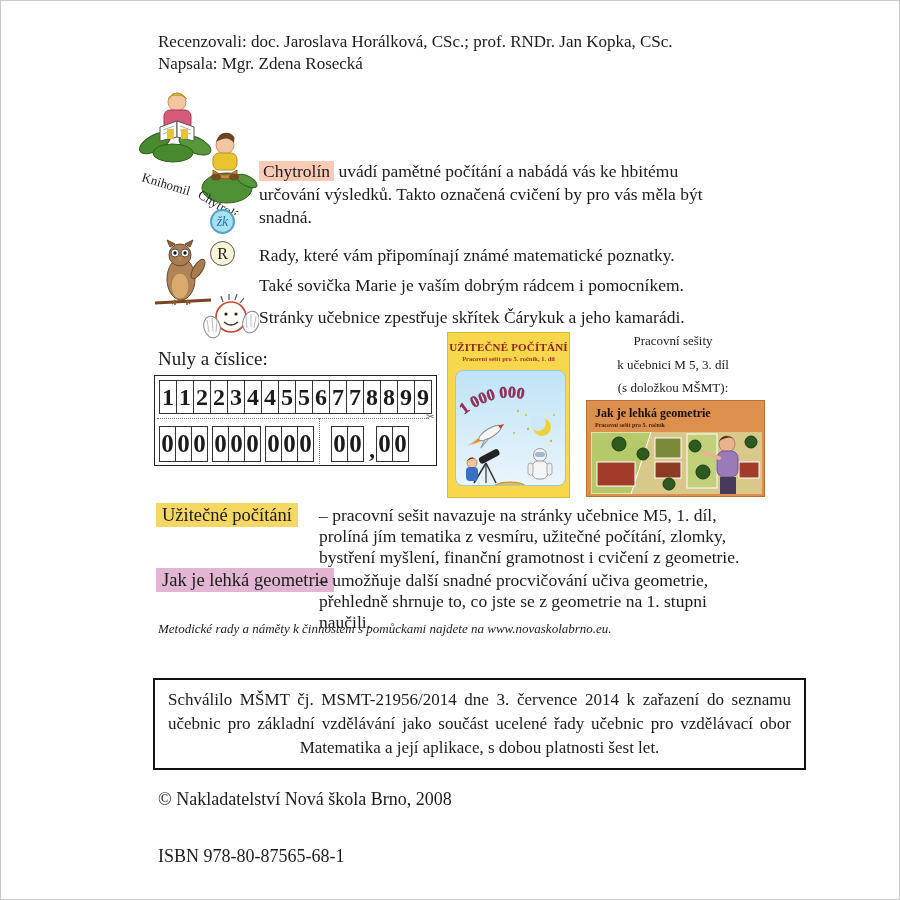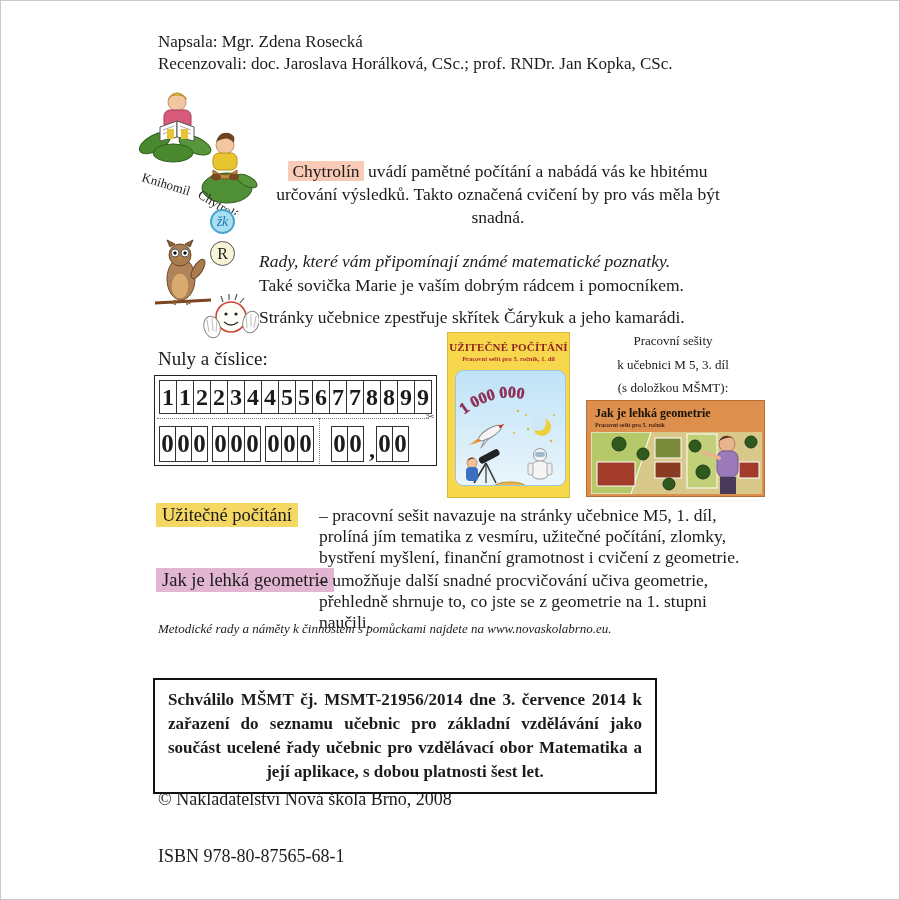--- a/index.html
+++ b/index.html
@@ -40,33 +40,33 @@
   .cover1{width:123px;height:166px;background:var(--book1_cover,#f7d74b);box-sizing:border-box;border:1px solid #d9b93a;}
   .cover1-title{margin-top:8px;text-align:center;font-weight:bold;font-size:11px;letter-spacing:.2px;color:var(--book1_title,#8f1f1f);}
   .cover1-sub{text-align:center;font-weight:bold;font-size:6.5px;color:#b03030;margin-top:2px;}
   .cover1-panel{position:absolute;left:7px;top:37px;width:109px;height:114px;border-radius:8px;border:1px solid #9fc6dd;
                 background:linear-gradient(#bfe3f7,#eaf5fc);overflow:hidden;}
   .cover2{width:179px;height:97px;background:var(--book2_cover,#dd8f4e);box-sizing:border-box;border:1px solid #b9项6f35;border:1px solid #b96f35;}
   .cover2-title{margin:5px 0 0 8px;font-weight:bold;font-size:12px;color:#161005;}
   .cover2-sub{margin:1px 0 0 8px;font-weight:bold;font-size:6px;color:#4a2410;}
   .desc-text{font-size:17.5px;line-height:21px;width:430px;}
   .method-note{font-style:italic;font-size:13px;}
-  .approval-box{width:504px;box-sizing:border-box;border:2.5px solid #111;padding:8px 13px;
-                font-weight:bold;font-size:17px;line-height:24px;text-align:justify;text-align-last:center;}
+  .approval-box{width:653px;box-sizing:border-box;border:2.5px solid #111;padding:8px 13px;
+                font-weight:normal;font-size:17px;line-height:24px;text-align:justify;text-align-last:center;}
   .footer-line{font-size:18px;}
   svg text{font-family:"Liberation Serif","DejaVu Serif",serif;}
 </style>
 </head>
 <body>
 
 <div class="page">
 
   <div class="abs credits" style="left:157px;top:30px;">
+    <div>Recenzovali: doc. Jaroslava Horálková, CSc.; prof. RNDr. Jan Kopka, CSc.</div>
     <div>Napsala: Mgr. Zdena Rosecká</div>
-    <div>Recenzovali: doc. Jaroslava Horálková, CSc.; prof. RNDr. Jan Kopka, CSc.</div>
   </div>
 
   <div class="abs" style="left:138px;top:84px;">
     <svg width="122" height="130" viewBox="0 0 122 130">
       <g>
         <ellipse cx="16" cy="58" rx="17" ry="8" fill="#4a8a2e" stroke="#2f5e1c" transform="rotate(-28 16 58)"></ellipse>
         <ellipse cx="56" cy="60" rx="17" ry="8" fill="#57963a" stroke="#2f5e1c" transform="rotate(24 56 60)"></ellipse>
         <ellipse cx="34" cy="68" rx="20" ry="9" fill="#4a8a2e" stroke="#2f5e1c"></ellipse>
         <circle cx="38" cy="17" r="9" fill="#f2c6a0" stroke="#c98e64"></circle>
         <path d="M29,14 Q38,2 48,14 Q43,9 38,10 Q33,9 29,14 Z" fill="#e8c44a" stroke="#b8941f"></path>
@@ -86,33 +86,33 @@
         <rect x="74" y="68" width="24" height="17" rx="6" fill="#e8c430" stroke="#b8941f"></rect>
         <path d="M74,85 Q86,95 98,85 L98,90 Q86,98 74,90 Z" fill="#c98a3a" stroke="#8a5a1f"></path>
         <ellipse cx="77" cy="92" rx="5" ry="3.4" fill="#7a4a1f"></ellipse>
         <ellipse cx="95" cy="92" rx="5" ry="3.4" fill="#7a4a1f"></ellipse>
       </g>
       <text x="58" y="112" font-size="13" fill="#222" transform="rotate(31 58 112)">Chytrolín</text>
     </svg>
   </div>
 
 
-  <div class="abs legend-par" style="left:258px;top:159px;text-align:center;">
+  <div class="abs legend-par" style="left:258px;top:159px;">
     <span class="hl hl-salmon">Chytrolín</span>
     <span>uvádí pamětné počítání a nabádá vás ke hbitému určování výsledků. Takto označená cvičení by pro vás měla být snadná.</span>
   </div>
 
   <div class="abs circle zk-circle" style="left:209px;top:208px;">
     <span>žk</span>
   </div>
 
   <div class="abs circle r-circle" style="left:209px;top:240px;">
     <span>R</span>
   </div>
-  <div class="abs row-text" style="left:258px;top:250px;font-style:italic;">Rady, které vám připomínají známé matematické poznatky.</div>
+  <div class="abs row-text" style="left:258px;top:244px;">Rady, které vám připomínají známé matematické poznatky.</div>
 
   <div class="abs" style="left:150px;top:238px;">
     <svg width="64" height="74" viewBox="0 0 64 74">
       <line x1="4" y1="64" x2="60" y2="61" stroke="#7a4520" stroke-width="3"></line>
       <ellipse cx="30" cy="40" rx="14" ry="21" fill="#b08458" stroke="#6b4a2a"></ellipse>
       <ellipse cx="29" cy="47" rx="9" ry="13" fill="#d9aa6e" stroke="#a87c50"></ellipse>
       <ellipse cx="47" cy="30" rx="4.5" ry="11" fill="#a87c50" stroke="#6b4a2a" transform="rotate(32 47 30)"></ellipse>
       <circle cx="29" cy="16" r="11" fill="#a87c50" stroke="#6b4a2a"></circle>
       <path d="M19,8 L16,1 L24,5 Z M39,8 L42,1 L34,5 Z" fill="#8a6238" stroke="#6b4a2a"></path>
       <circle cx="24" cy="14" r="4" fill="#fff" stroke="#555"></circle>

